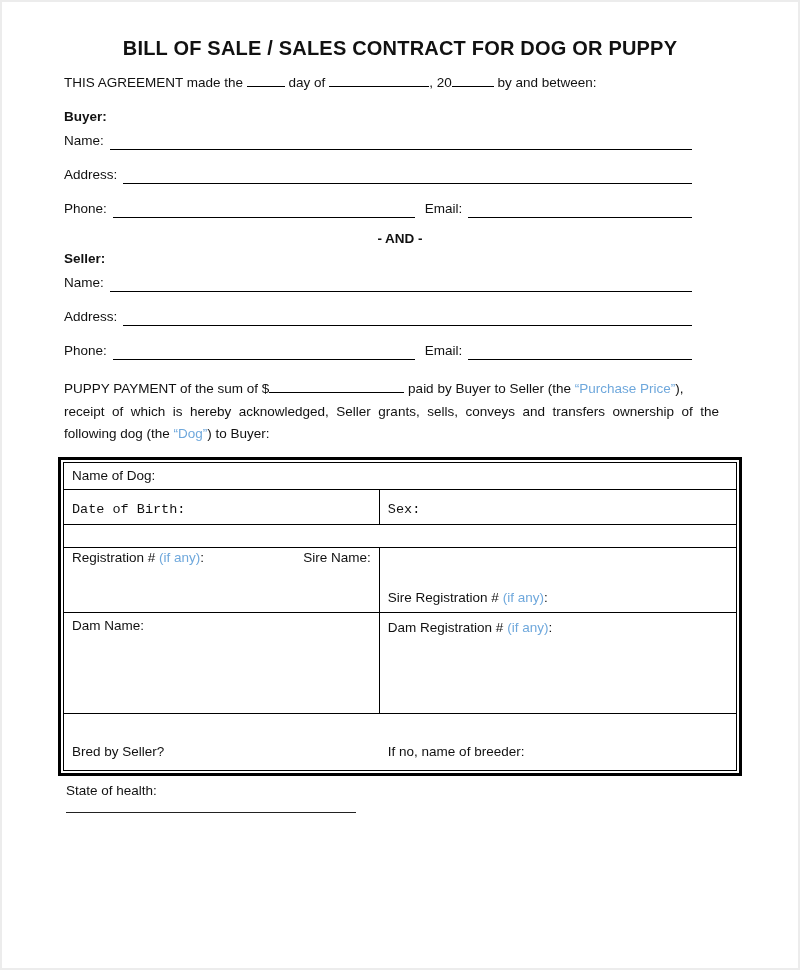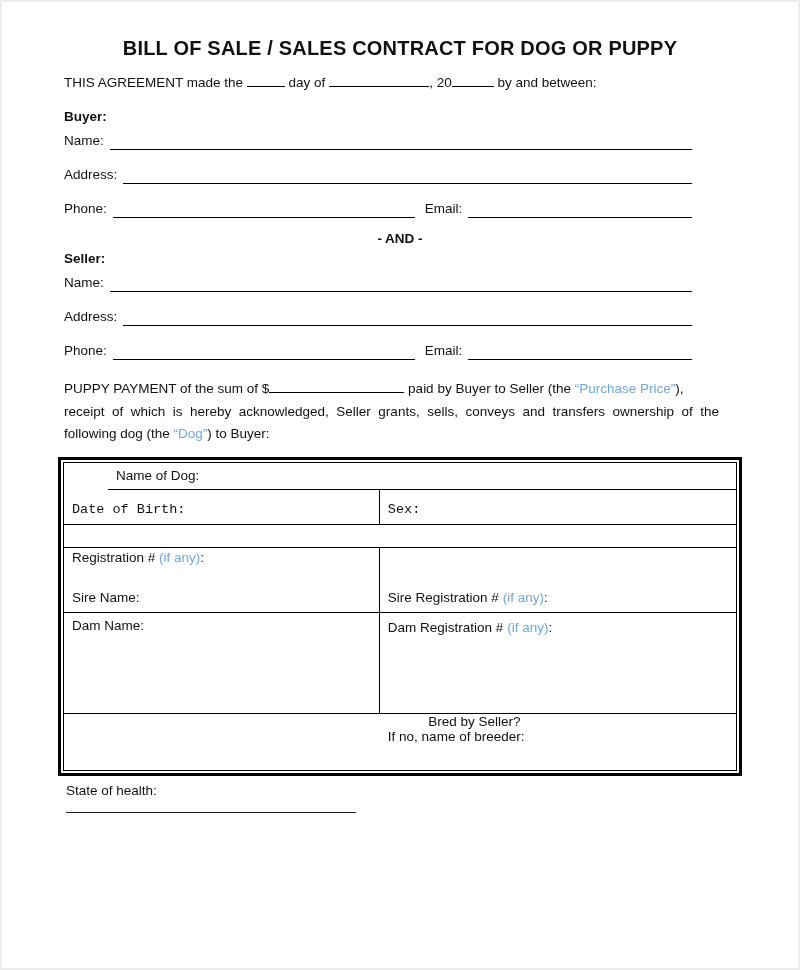--- a/index.html
+++ b/index.html
@@ -71,32 +71,32 @@
 
   
   .dog-table-outer {
     border: 3px solid #000;
     padding: 2px;
     margin: 14px -6px 0;
     background: #fff;
   }
   .dog-table { border: 1px solid #000; }
   .trow { display: flex; border-bottom: 1px solid #000; }
-  .trow.last { border-bottom: none; flex-direction: column; }
+  .trow.last { border-bottom: none; }
   .tcell { padding: 5px 8px; }
   .col-l { width: 47%; border-right: 1px solid #000; }
   .col-r { width: 53%; }
   .fullw { width: 100%; }
-  .r1 { height: 27px; margin-left: 44px; }
+  .r1 { height: 27px; }
   .r2 { height: 48px; }
   .r3 { height: 35px; font-family: Liberation Mono, monospace; }
   .r3 .tcell { padding-top: 12px; }
   .r4 { height: 23px; }
   .r5 { height: 65px; }
-  .r5 .col-l { display: flex; flex-direction: column; justify-content: space-between; padding-top: 2px; padding-bottom: 7px; }
+  .r5 .col-l { display: flex; flex-direction: row; justify-content: space-between; padding-top: 2px; padding-bottom: 7px; }
   .r5 .col-r { display: flex; align-items: flex-end; padding-bottom: 7px; }
   .r6 { height: 101px; }
   .r6 .col-l { display: flex; padding-bottom: 21px; }
   .r6 .col-r.stack { padding: 0; display: flex; flex-direction: row; }
   .sub-empty { height: 45px; border-bottom: 1px solid #000; }
   .sub-cell { flex: 1; padding: 7px 8px; }
   .r7 { height: 56px; align-items: flex-end; padding-bottom: 11px; }
   .r7 .half-l { width: 47%; padding-left: 8px; }
   .r7 .half-r { width: 53%; padding-left: 8px; }
 

